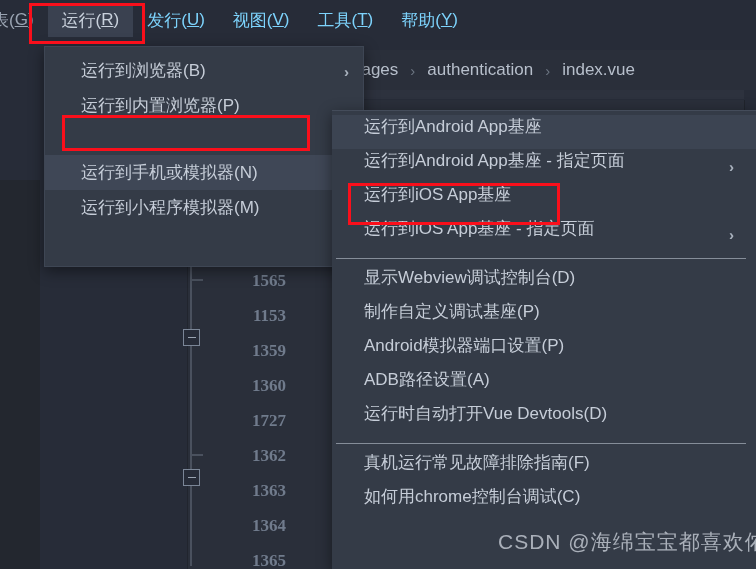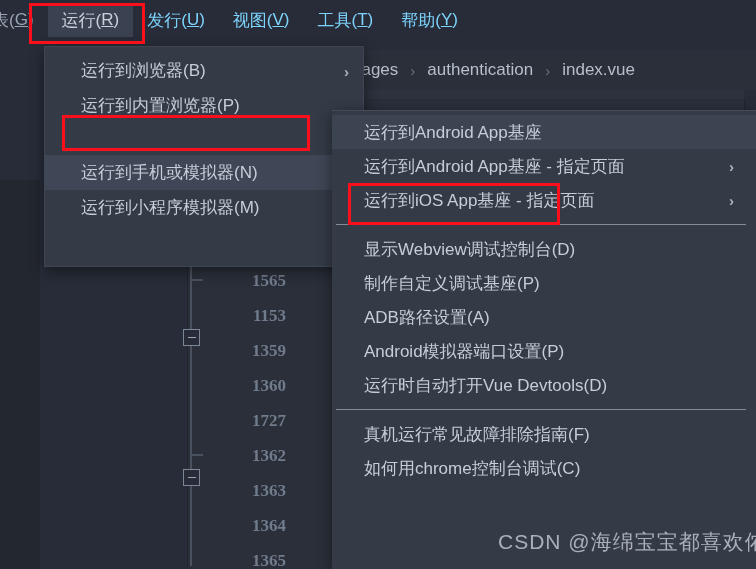--- a/index.html
+++ b/index.html
@@ -132,21 +132,21 @@
     position:absolute; left:332px; top:110px; width:424px;
     background:#343b47;
     border-top:1px solid #444c5a;
     box-shadow:0 4px 14px rgba(0,0,0,.45);
     padding:4px 0 0 0;
     z-index:31;
     height:459px;
     overflow:hidden;
   }
   .m2item {
-    height:34px; display:flex; align-items:center;
+    height:34px; display:flex; align-items:flex-start;
     padding:0 18px 0 32px;
     font-size:17px; color:#c6cdd8;
     position:relative; white-space:nowrap;
   }
   .m2item.hl { background:#3b4插; }
   .m2item .arrow {
     position:absolute; right:22px; top:50%; transform:translateY(-50%);
     font-size:15px; color:#a9b2be; font-weight:bold;
   }
   .m2sep {
@@ -273,38 +273,41 @@
 
 <div id="menu2">
 
   <div class="m2item hl" style="background: rgb(60, 68, 82);">
     <span>运行到Android App基座</span>
   </div>
   <div class="m2item">
     <span>运行到Android App基座 - 指定页面</span>
     <span class="arrow">›</span>
   </div>
+  <div class="m2item" id="m2-ios">
+    <span>运行到iOS App基座</span>
+  </div>
   <div class="m2item">
     <span>运行到iOS App基座 - 指定页面</span>
     <span class="arrow">›</span>
   </div>
 
   <div class="m2sep"></div>
 
   <div class="m2item">
     <span>显示Webview调试控制台(<span class="ak">D</span>)</span>
   </div>
   <div class="m2item">
     <span>制作自定义调试基座(<span class="ak">P</span>)</span>
   </div>
   <div class="m2item">
+    <span>Android模拟器端口设置(<span class="ak">P</span>)</span>
+  </div>
+  <div class="m2item">
     <span>ADB路径设置(<span class="ak">A</span>)</span>
-  </div>
-  <div class="m2item">
-    <span>Android模拟器端口设置(<span class="ak">P</span>)</span>
   </div>
   <div class="m2item">
     <span>运行时自动打开Vue Devtools(<span class="ak">D</span>)</span>
   </div>
 
   <div class="m2sep"></div>
 
   <div class="m2item">
     <span>真机运行常见故障排除指南(<span class="ak">F</span>)</span>
   </div>

